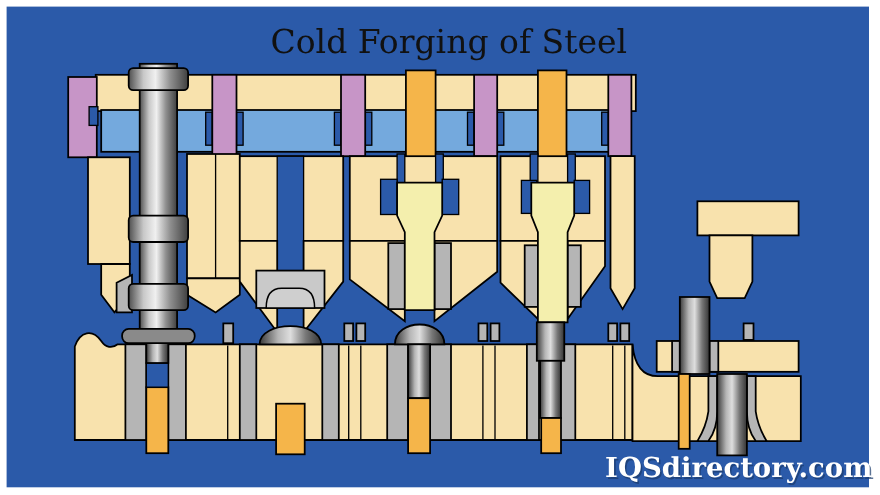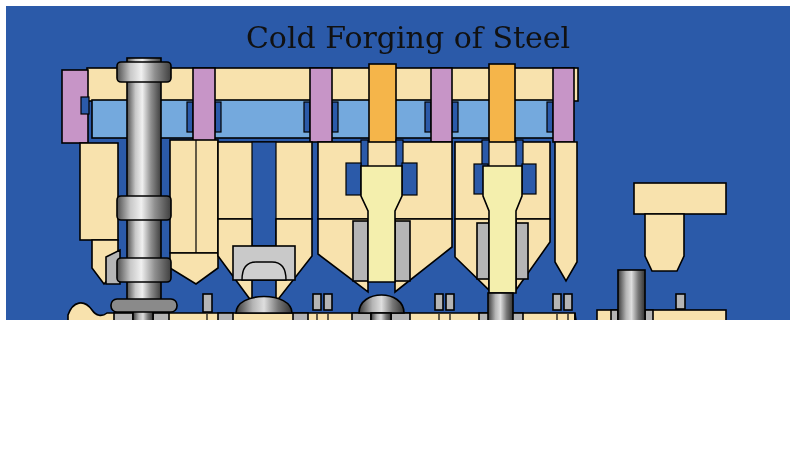--- a/index.html
+++ b/index.html
@@ -1,16 +1,16 @@
 <!DOCTYPE html>
 <html><head>
 <meta charset="utf-8">
 <style>
   html,body{margin:0;padding:0;background:#ffffff;}
-  .stage{position:relative;width:800px;height:320px;background:#ffffff;overflow:hidden;
+  .stage{position:relative;width:800px;height:450px;background:#ffffff;overflow:hidden;
          font-family:"DejaVu Serif", serif;}
   svg{display:block;}
   .cream{fill:#f8e2ad;stroke:#000;stroke-width:1.6}
   .pale{fill:#f4efad;stroke:#000;stroke-width:1.6}
   .purple{fill:#c795c7;stroke:#000;stroke-width:1.6}
   .plate{fill:#74a9dd;stroke:#000;stroke-width:1.6}
   .orange{fill:#f5b54a;stroke:#000;stroke-width:1.6}
   .gray{fill:#b5b5b5;stroke:#000;stroke-width:1.6}
   .grayL{fill:#c9c9c9;stroke:#000;stroke-width:1.6}
   .metal{fill:url(#metalH);stroke:#000;stroke-width:1.6}

